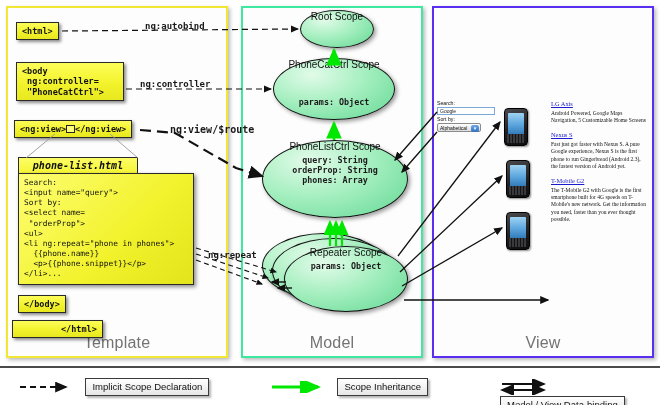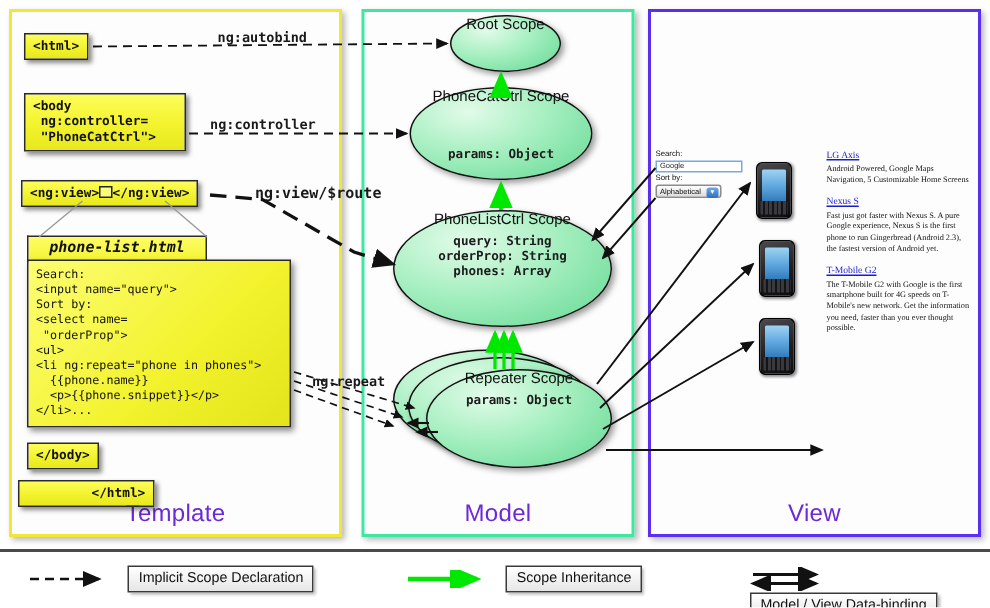--- a/index.html
+++ b/index.html
@@ -25,21 +25,21 @@
                     border: 2px solid #f2e733; }
   #panel-model    { left: 241px; top: 6px; width: 182px; height: 352px;
                     border: 2px solid #3fe8a0; }
   #panel-view     { left: 432px; top: 6px; width: 222px; height: 352px;
                     border: 2px solid #5b2ff0; }
   .panel-label {
     position: absolute;
     bottom: 4px; left: 0; width: 100%;
     text-align: center;
     font-size: 16px;
-    color: #6d28d9;
+    color: #737373;
     letter-spacing: 0.2px;
   }
 
   
   .ybox {
     position: absolute;
     background: linear-gradient(180deg,#fdfd5a 0%, #f3f32d 55%, #e8e820 100%);
     border: 1.5px solid #2a2a2a;
     box-shadow: 2px 2px 3px rgba(0,0,0,0.45);
     font-family: "DejaVu Sans Mono", monospace;

